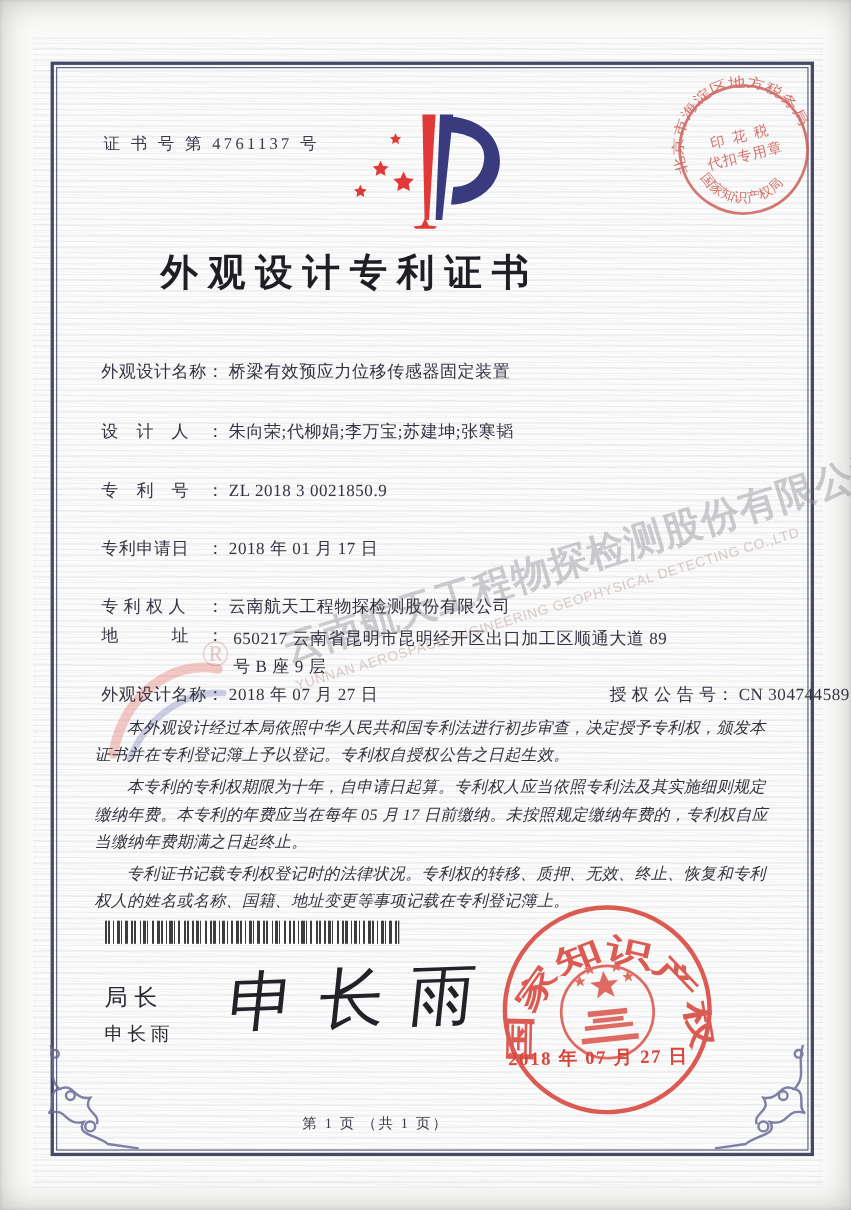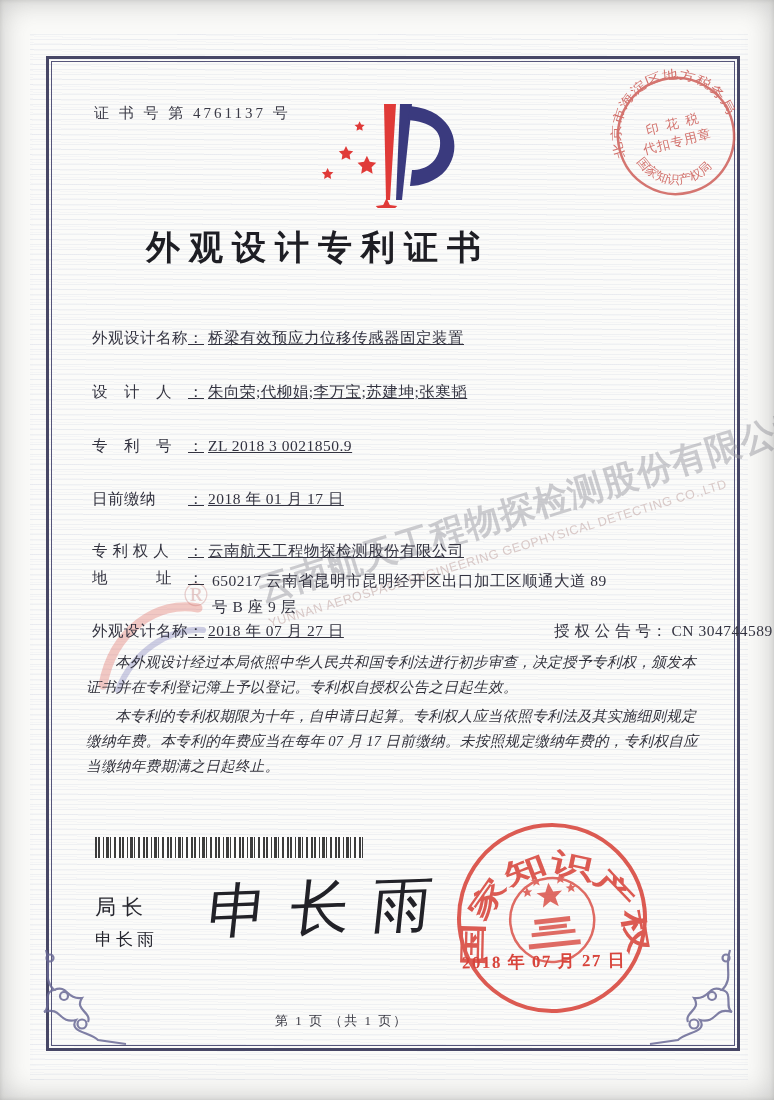--- a/index.html
+++ b/index.html
@@ -21,31 +21,31 @@
     pointer-events:none;
   }
   .frame{
     position:absolute;left:46px;top:56px;width:688px;height:989px;
     border:3px solid #474766;z-index:1;
   }
   .frame::after{
     content:"";position:absolute;inset:2px;border:1px solid #55557a;
   }
   .cert-no{
-    position:absolute;left:94px;top:104px;z-index:5;
+    position:absolute;left:94px;top:121px;z-index:5;
     font-size:15px;letter-spacing:3px;color:#3a3a46;text-align:center;
   }
   .logo{position:absolute;left:298px;top:96px;z-index:5;}
   .title{
     position:absolute;left:0;top:225px;width:636px;text-align:center;z-index:5;
     font-size:34px;font-weight:600;letter-spacing:9px;color:#1e1e24;
   }
   .field{
     position:absolute;left:92px;z-index:5;font-size:15.5px;color:#333340;
-    letter-spacing:.5px;white-space:nowrap;text-decoration:underline;
+    letter-spacing:.5px;white-space:nowrap;
   }
   .flabel{display:inline-block;min-width:96px;}
   .fvalue{margin-left:4px;}
   .addr-value{display:inline-block;vertical-align:top;white-space:normal;width:480px;line-height:26px;margin-left:8px;}
   .grant-no{position:absolute;left:462px;top:0;}
   .body-text{
     position:absolute;left:86px;top:650px;width:632px;z-index:5;
     font-size:14.6px;line-height:25px;color:#33333d;
     font-style:italic;letter-spacing:.3px;
   }
@@ -130,38 +130,39 @@
 <div class="field" style="top:328px">
   <span class="flabel">外观设计名称</span><span>：</span><span class="fvalue">桥梁有效预应力位移传感器固定装置</span>
 </div>
 <div class="field" style="top:382px">
   <span class="flabel">设　计　人</span><span>：</span><span class="fvalue">朱向荣;代柳娟;李万宝;苏建坤;张寒韬</span>
 </div>
 <div class="field" style="top:436px">
   <span class="flabel">专　利　号</span><span>：</span><span class="fvalue">ZL 2018 3 0021850.9</span>
 </div>
 <div class="field" style="top:489px">
-  <span class="flabel">日前缴纳</span><span>：</span><span class="fvalue">2018 年 01 月 17 日</span>
+  <span class="flabel">专利申请日</span><span>：</span><span class="fvalue">2018 年 01 月 17 日</span>
 </div>
 <div class="field" style="top:541px">
   <span class="flabel">专 利 权 人</span><span>：</span><span class="fvalue">云南航天工程物探检测股份有限公司</span>
 </div>
 <div class="field" style="top:568px">
   <span class="flabel">地　　　址</span><span>：</span><span class="addr-value"><span>650217 云南省昆明市昆明经开区出口加工区顺通大道 89</span><br><span>号 B 座 9 层</span></span>
 </div>
 <div class="field" style="top:621px;right:0;left:92px">
   <span class="flabel">外观设计名称</span><span>：</span><span class="fvalue">2018 年 07 月 27 日</span>
   <span class="grant-no">
     <span>授 权 公 告 号</span><span>：</span><span class="fvalue">CN 304744589 S</span>
   </span>
 </div>
 
 <div class="body-text">
   <p>本外观设计经过本局依照中华人民共和国专利法进行初步审查，决定授予专利权，颁发本证书并在专利登记簿上予以登记。专利权自授权公告之日起生效。</p>
-  <p>本专利的专利权期限为十年，自申请日起算。专利权人应当依照专利法及其实施细则规定缴纳年费。本专利的年费应当在每年 07 月 17 日前缴纳。未按照规定缴纳年费的，专利权自应当缴纳年费期满之日起终止。</p>
+  <p>本专利的专利权期限为十年，自申请日起算。专利权人应当依照专利法及其实施细则规定缴纳年费。本专利的年费应当在每年 05 月 17 日前缴纳。未按照规定缴纳年费的，专利权自应当缴纳年费期满之日起终止。</p>
+  <p>专利证书记载专利权登记时的法律状况。专利权的转移、质押、无效、终止、恢复和专利权人的姓名或名称、国籍、地址变更等事项记载在专利登记簿上。</p>
 </div>
 
 <div class="barcode"></div>
 
 <div class="sig-title">局长</div>
 <div class="sig-name">申长雨</div>
 <div class="sig-script">申长雨</div>
 
 <svg class="seal" width="200" height="200" viewBox="0 0 200 200">
   <defs>

